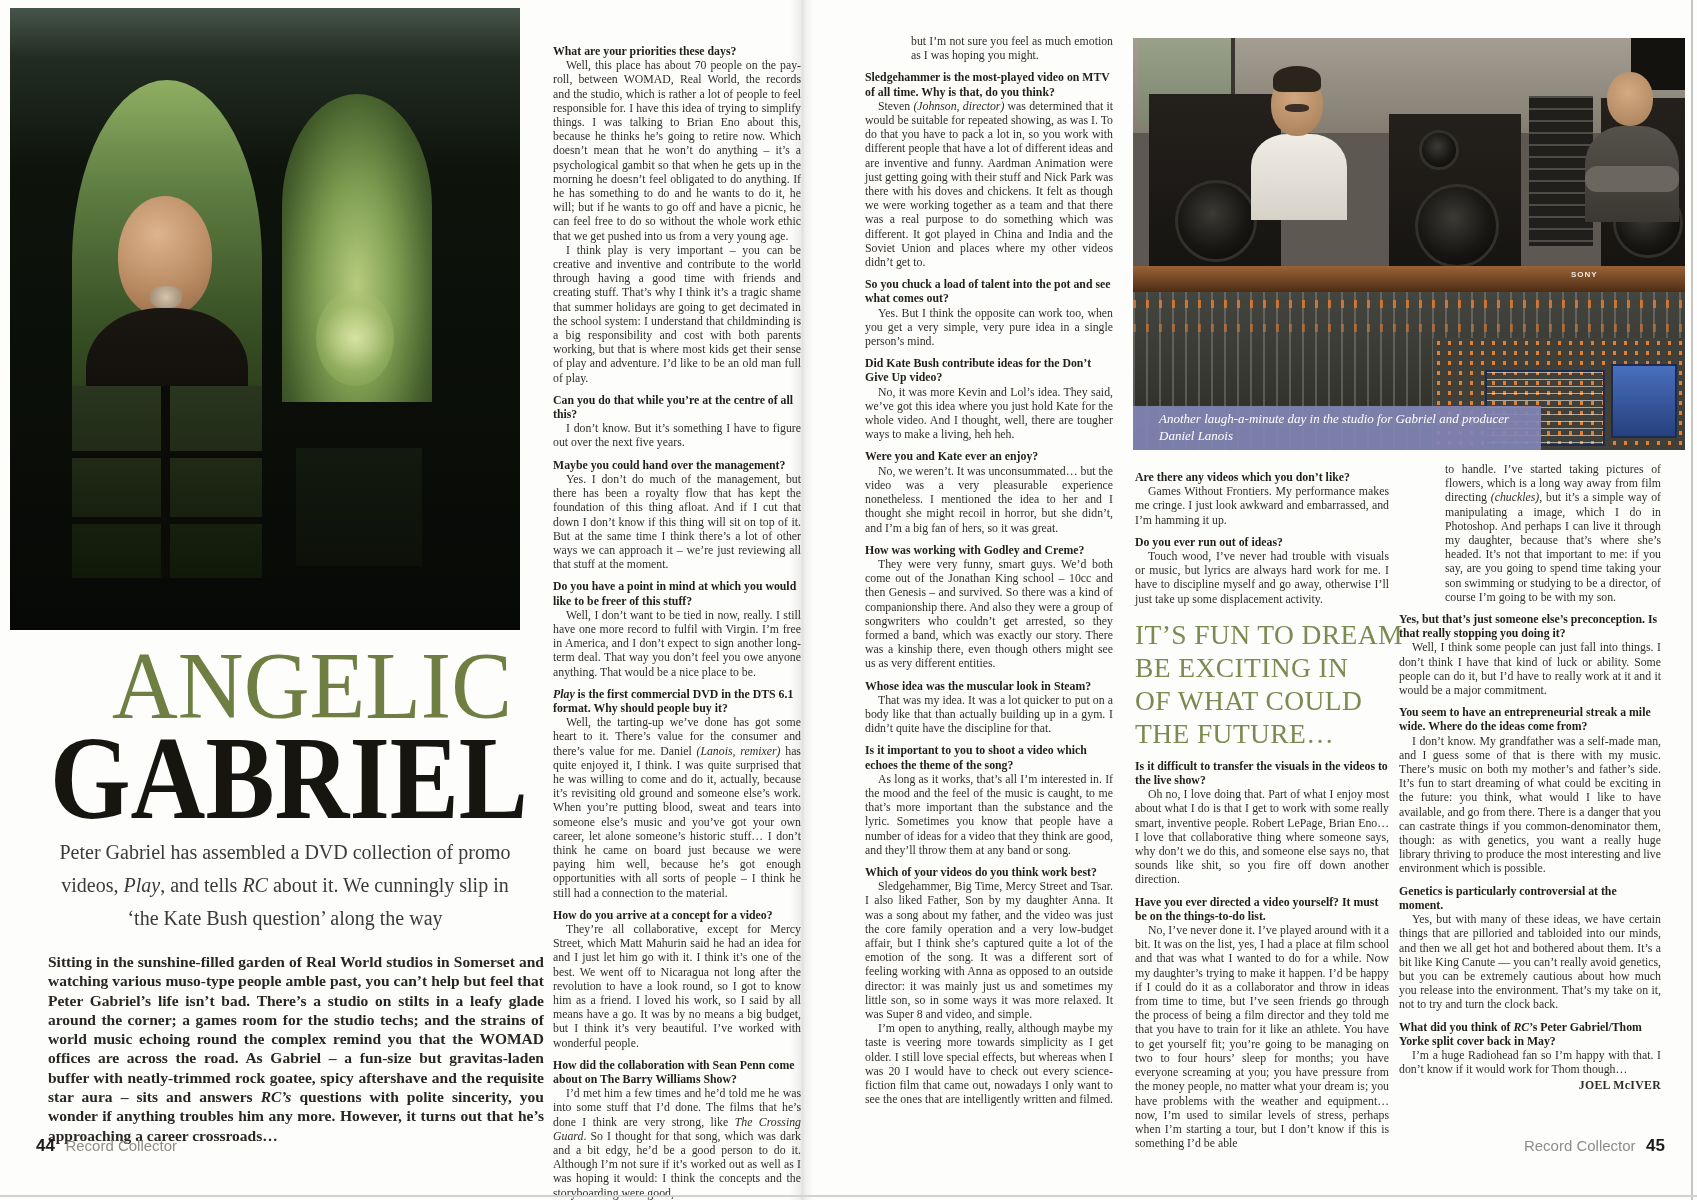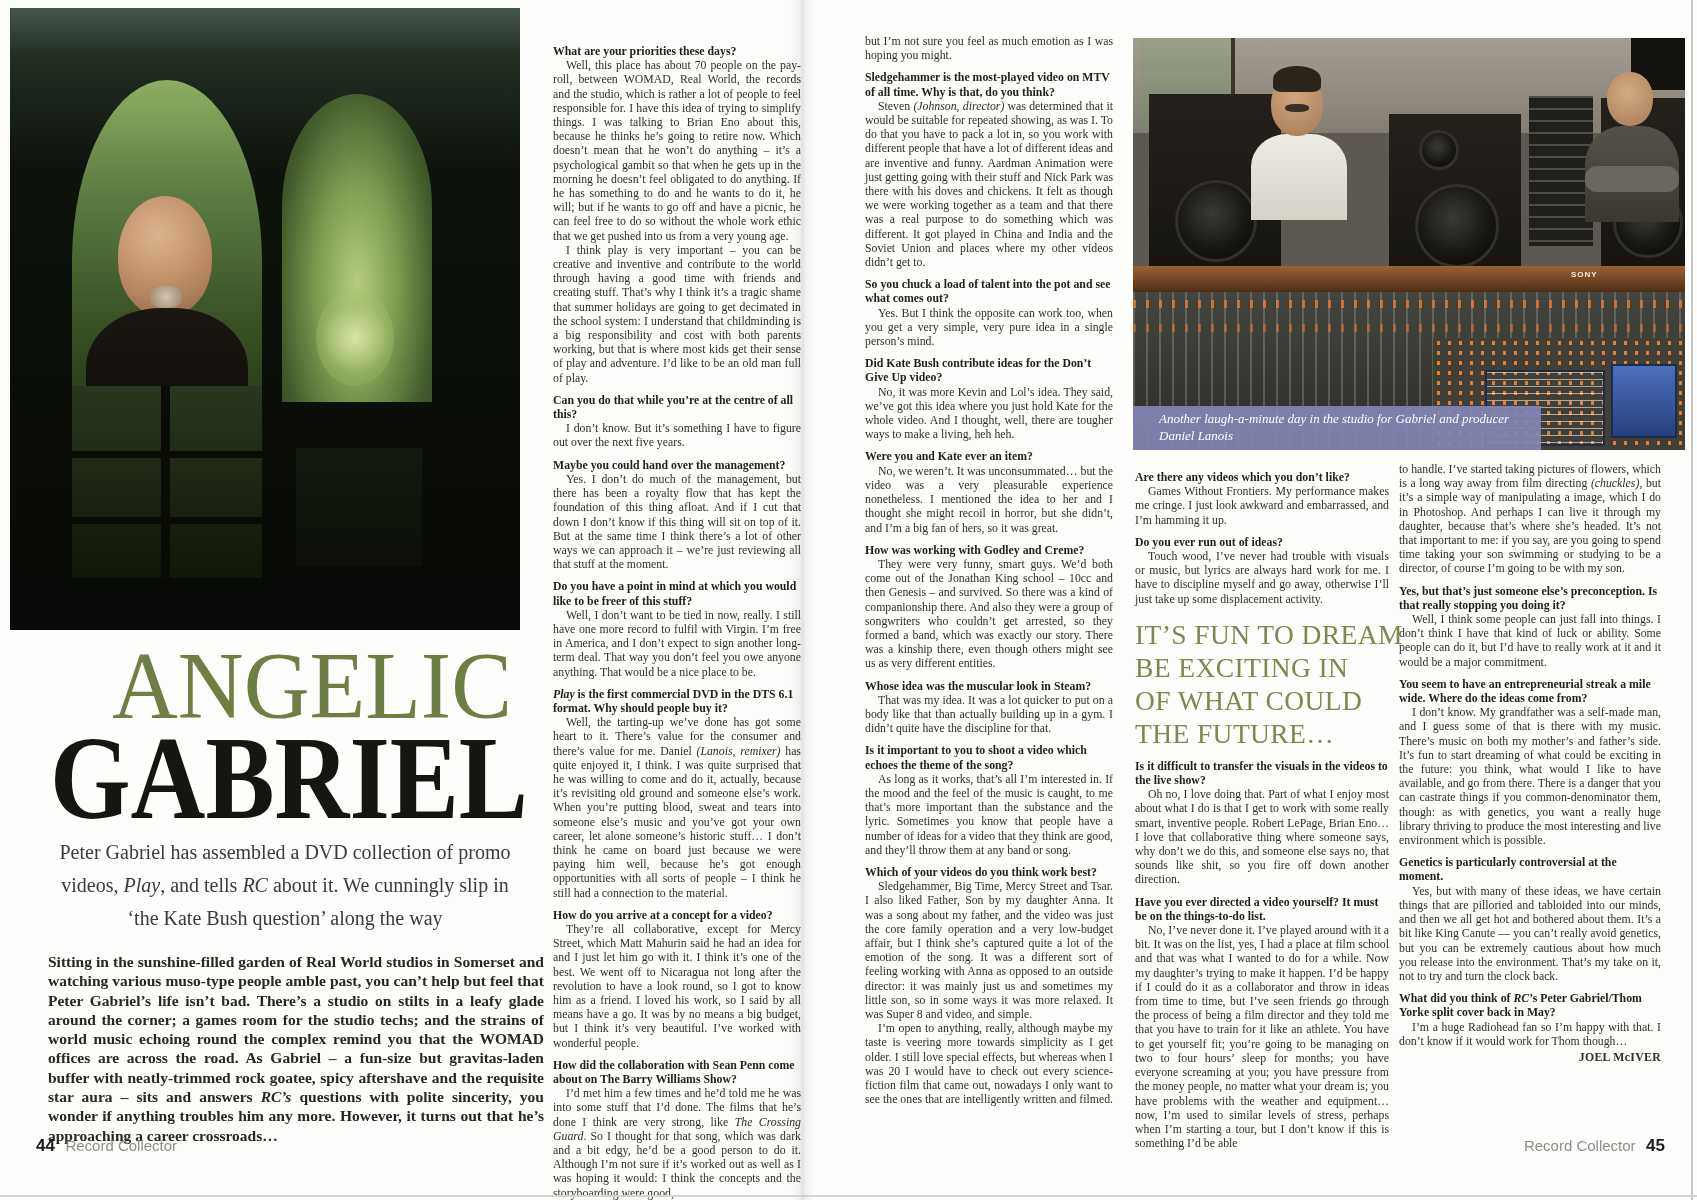--- a/index.html
+++ b/index.html
@@ -38,21 +38,21 @@
   .title-line2{fill:#17150f;font-family:"Liberation Serif",serif;font-weight:700;}
   
   .standfirst{left:40px;top:836px;width:490px;text-align:center;color:#3b3b39;}
   .sf-line{font-size:20px;line-height:33px;white-space:nowrap;}
   .intro{left:48px;top:952px;width:496px;font-size:15.5px;font-weight:700;line-height:19.3px;
     color:#2a2622;text-align:justify;}
   
   .col{text-align:justify;font-size:11.8px;line-height:14.2px;}
   .col .q{font-weight:700;color:#221e18;margin:8px 0 0 0;text-align:left;}
   .col p.a{margin:0;text-indent:13px;}
-  .col p.a.noindent{text-indent:0;}
+  .col p.a.noindent{text-indent:0;margin-left:46px;}
   .col .pullquote-wrap{margin:12px 0 9px 0;}
   .pq-line{font-size:27.5px;line-height:33px;color:#7b8a50;font-weight:500;letter-spacing:.4px;
     text-align:left;white-space:nowrap;}
   .col .byline{font-weight:700;text-align:right;margin-top:2px;letter-spacing:.3px;}
   .col1{left:553px;top:36px;width:248px;}
   .col2{left:865px;top:34px;width:248px;}
   .col3{left:1135px;top:462px;width:254px;}
   .col4{left:1399px;top:462px;width:262px;}
   
   .studio-photo{left:1133px;top:38px;width:552px;height:412px;overflow:hidden;background:#5d5952;}
@@ -148,21 +148,21 @@
       <p class="a">I’d met him a few times and he’d told me he was into some stuff that I’d done. The films that he’s done I think are very strong, like <em>The Crossing Guard</em>. So I thought for that song, which was dark and a bit edgy, he’d be a good person to do it. Although I’m not sure if it’s worked out as well as I was hoping it would: I think the concepts and the storyboarding were good,</p>
     </div>
   <div class="abs col col2">
       <p class="a noindent">but I’m not sure you feel as much emotion as I was hoping you might.</p>
       <div class="q">Sledgehammer is the most-played video on MTV of all time. Why is that, do you think?</div>
       <p class="a">Steven <em>(Johnson, director)</em> was determined that it would be suitable for repeated showing, as was I. To do that you have to pack a lot in, so you work with different people that have a lot of different ideas and are inventive and funny. Aardman Animation were just getting going with their stuff and Nick Park was there with his doves and chickens. It felt as though we were working together as a team and that there was a real purpose to do something which was different. It got played in China and India and the Soviet Union and places where my other videos didn’t get to.</p>
       <div class="q">So you chuck a load of talent into the pot and see what comes out?</div>
       <p class="a">Yes. But I think the opposite can work too, when you get a very simple, very pure idea in a single person’s mind.</p>
       <div class="q">Did Kate Bush contribute ideas for the Don’t Give Up video?</div>
       <p class="a">No, it was more Kevin and Lol’s idea. They said, we’ve got this idea where you just hold Kate for the whole video. And I thought, well, there are tougher ways to make a living, heh heh.</p>
-      <div class="q">Were you and Kate ever an item?</div>
+      <div class="q">Were you and Kate ever an enjoy?</div>
       <p class="a">No, we weren’t. It was unconsummated… but the video was a very pleasurable experience nonetheless. I mentioned the idea to her and I thought she might recoil in horror, but she didn’t, and I’m a big fan of hers, so it was great.</p>
       <div class="q">How was working with Godley and Creme?</div>
       <p class="a">They were very funny, smart guys. We’d both come out of the Jonathan King school – 10cc and then Genesis – and survived. So there was a kind of companionship there. And also they were a group of songwriters who couldn’t get arrested, so they formed a band, which was exactly our story. There was a kinship there, even though others might see us as very different entities.</p>
       <div class="q">Whose idea was the muscular look in Steam?</div>
       <p class="a">That was my idea. It was a lot quicker to put on a body like that than actually building up in a gym. I didn’t quite have the discipline for that.</p>
       <div class="q">Is it important to you to shoot a video which echoes the theme of the song?</div>
       <p class="a">As long as it works, that’s all I’m interested in. If the mood and the feel of the music is caught, to me that’s more important than the substance and the lyric. Sometimes you know that people have a number of ideas for a video that they think are good, and they’ll throw them at any band or song.</p>
       <div class="q">Which of your videos do you think work best?</div>
       <p class="a">Sledgehammer, Big Time, Mercy Street and Tsar. I also liked Father, Son by my daughter Anna. It was a song about my father, and the video was just the core family operation and a very low-budget affair, but I think she’s captured quite a lot of the emotion of the song. It was a different sort of feeling working with Anna as opposed to an outside director: it was mainly just us and sometimes my little son, so in some ways it was more relaxed. It was Super 8 and video, and simple.</p>
       <p class="a">I’m open to anything, really, although maybe my taste is veering more towards simplicity as I get older. I still love special effects, but whereas when I was 20 I would have to check out every science-fiction film that came out, nowadays I only want to see the ones that are intelligently written and filmed.</p>

